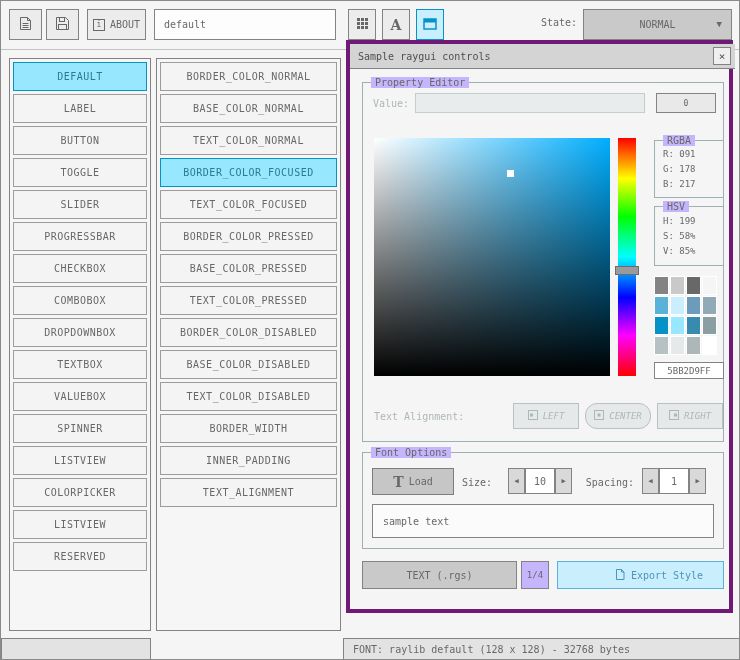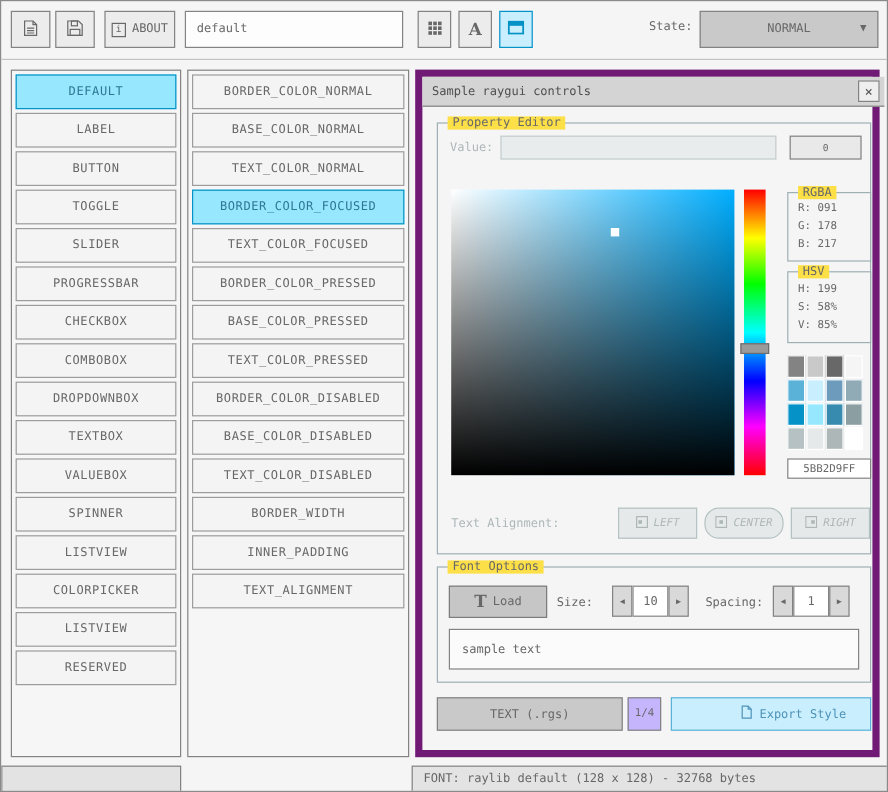--- a/index.html
+++ b/index.html
@@ -32,28 +32,28 @@
 
   .panel { border: 1px solid #838383; background: #f6f6f6; padding: 3px; }
   .controls-list { left: 8px; top: 57px; width: 142px; height: 573px; }
   .props-list { left: 155px; top: 57px; width: 185px; height: 573px; }
   .li {
     height: 29px; margin-bottom: 3px; border: 1px solid #9c9c9c; background: #f4f4f4;
     display: flex; align-items: center; justify-content: center; letter-spacing: 0.5px;
   }
   .li.selected { background: #97e8ff; border-color: #0492c7; color: #2e7894; }
 
-  .window { left: 345px; top: 57px; width: 387px; height: 573px; border: 6px solid #701a75; background: #f5f5f5; }
+  .window { left: 345px; top: 39px; width: 387px; height: 573px; border: 4px solid #701a75; background: #f5f5f5; }
   .titlebar { left: 0; top: 0; width: 385px; height: 25px; background: #d4d4d4; border-bottom: 1px solid #838383;
               display: flex; align-items: center; padding-left: 8px; color: #4f4f4f; }
   .close-btn { position: absolute; right: 4px; top: 3px; width: 18px; height: 18px; border: 1px solid #838383; background: #efefef;
                display: flex; align-items: center; justify-content: center; font-size: 11px; }
 
   .group { position: absolute; border: 1px solid #9fb0b5; }
-  .group-label { position: absolute; top: -6px; left: 8px; background: #fde047; padding: 0 4px; font-size: 10px; color: #686868; }
+  .group-label { position: absolute; top: -6px; left: 8px; background: #c4b5fd; padding: 0 4px; font-size: 10px; color: #686868; }
   .pe-group { left: 12px; top: 38px; width: 362px; height: 360px; }
   .fo-group { left: 12px; top: 408px; width: 362px; height: 97px; }
 
   .value-label { left: 10px; top: 15px; color: #aeb7b8; }
   .value-input { position: absolute; left: 52px; top: 10px; width: 230px; height: 20px; border: 1px solid #c3cdce; background: #e9ecec; }
   .value-btn { left: 293px; top: 10px; width: 60px; height: 20px; font-size: 8px; background: #e9e9e9; }
 
   .gradient { left: 11px; top: 55px; width: 236px; height: 238px; border: 0;
     background-image: linear-gradient(to bottom, rgba(0,0,0,0), #000),
                       linear-gradient(to right, #ffffff, #00aeff); }

